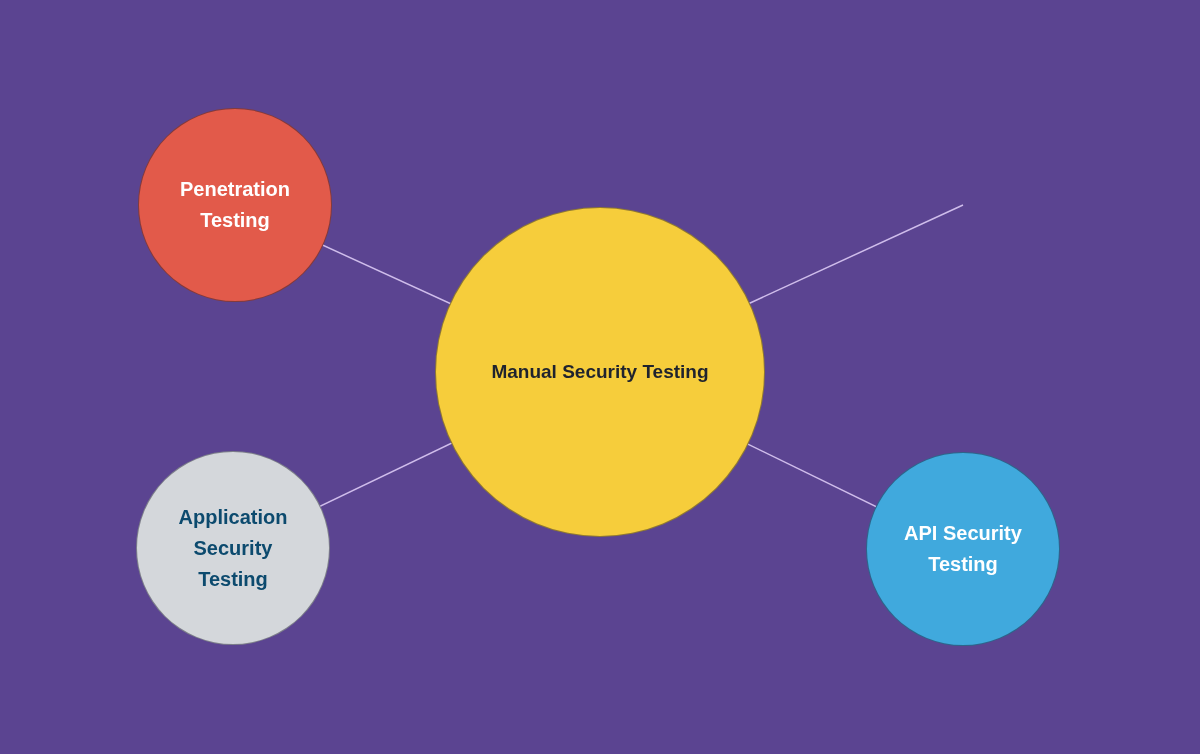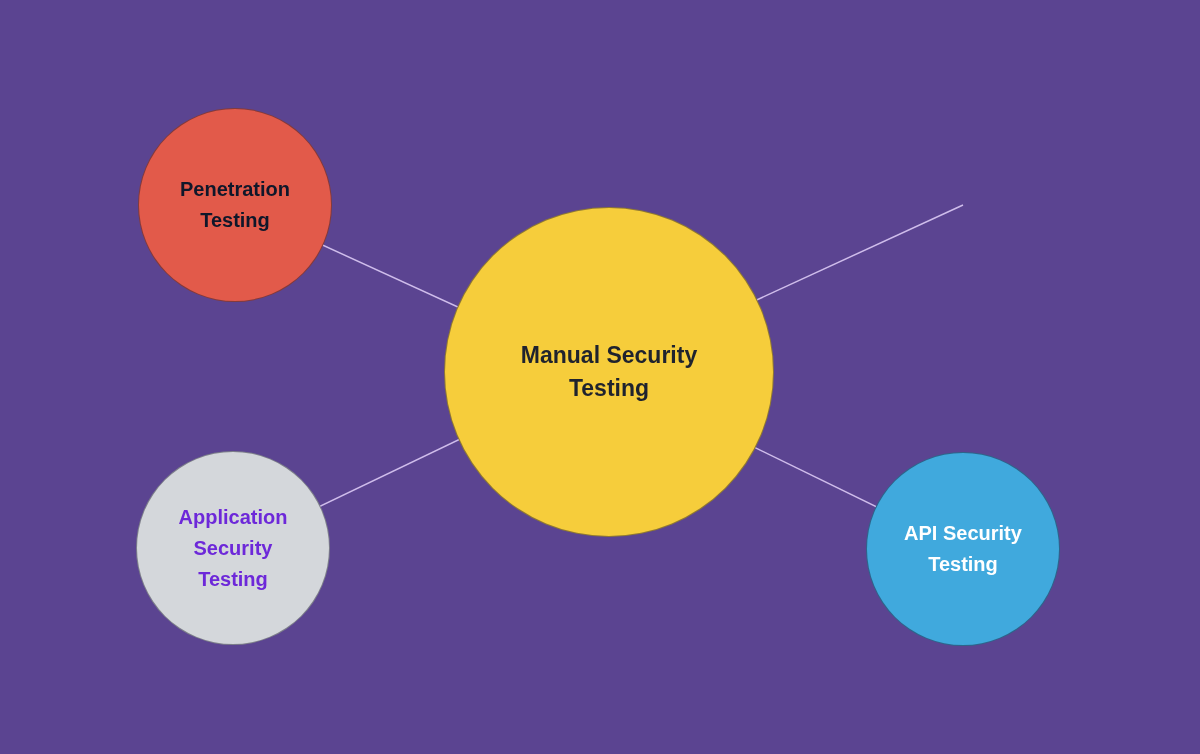--- a/index.html
+++ b/index.html
@@ -24,23 +24,23 @@
     border-radius: 50%;
     display: flex;
     align-items: center;
     justify-content: center;
     text-align: center;
     font-weight: bold;
     border: 1px solid rgba(20, 20, 40, 0.45);
   }
 
   .node-center {
-    left: 444px; top: 207px;
+    left: 435px; top: 207px;
     width: 330px; height: 330px;
-    font-size: 23px;
+    font-size: 19px;
     line-height: 1.45;
     padding: 0 55px;
   }
 
   .node-satellite {
     width: 194px; height: 194px;
     font-size: 20px;
     line-height: 1.55;
     padding: 0 22px;
   }
@@ -59,26 +59,26 @@
     <line x1="600" y1="372" x2="235" y2="205" style="stroke: rgb(207, 189, 235);"></line>
     <line x1="600" y1="372" x2="963" y2="205" style="stroke: rgb(207, 189, 235);"></line>
     <line x1="600" y1="372" x2="233" y2="548" style="stroke: rgb(207, 189, 235);"></line>
     <line x1="600" y1="372" x2="963" y2="549" style="stroke: rgb(207, 189, 235);"></line>
   </svg>
 
   <div class="node node-center" style="background-color: rgb(246, 205, 59); color: rgb(31, 35, 46);">
     <span>Manual Security Testing</span>
   </div>
 
-  <div class="node node-satellite node-top-left" style="background-color: rgb(226, 90, 74); color: #0f172a;">
+  <div class="node node-satellite node-top-left" style="background-color: rgb(226, 90, 74); color: #ffffff;">
     <span>Penetration Testing</span>
   </div>
 
 
-  <div class="node node-satellite node-bottom-left" style="background-color: rgb(212, 215, 219); color: #6d28d9;">
+  <div class="node node-satellite node-bottom-left" style="background-color: rgb(212, 215, 219); color: #0c4a6e;">
     <span>Application Security Testing</span>
   </div>
 
   <div class="node node-satellite node-bottom-right" style="background-color: rgb(64, 169, 221); color: rgb(255, 255, 255);">
     <span>API Security Testing</span>
   </div>
 
 </div>
 
 </body></html>

